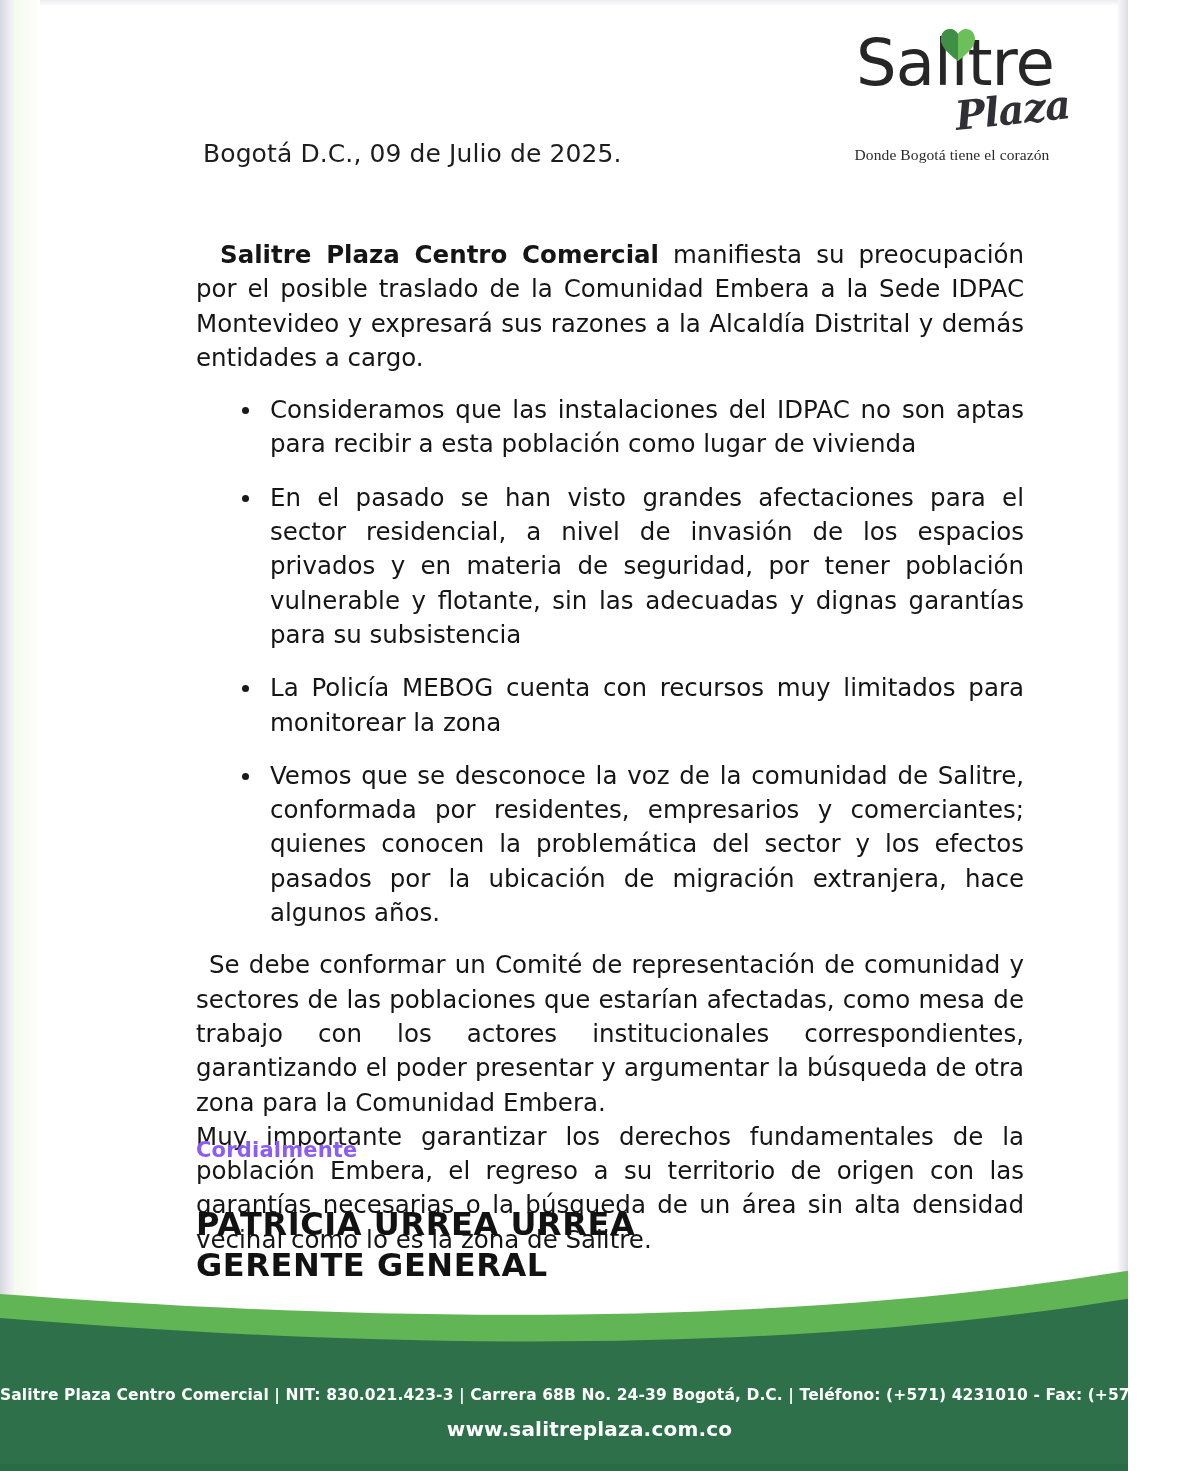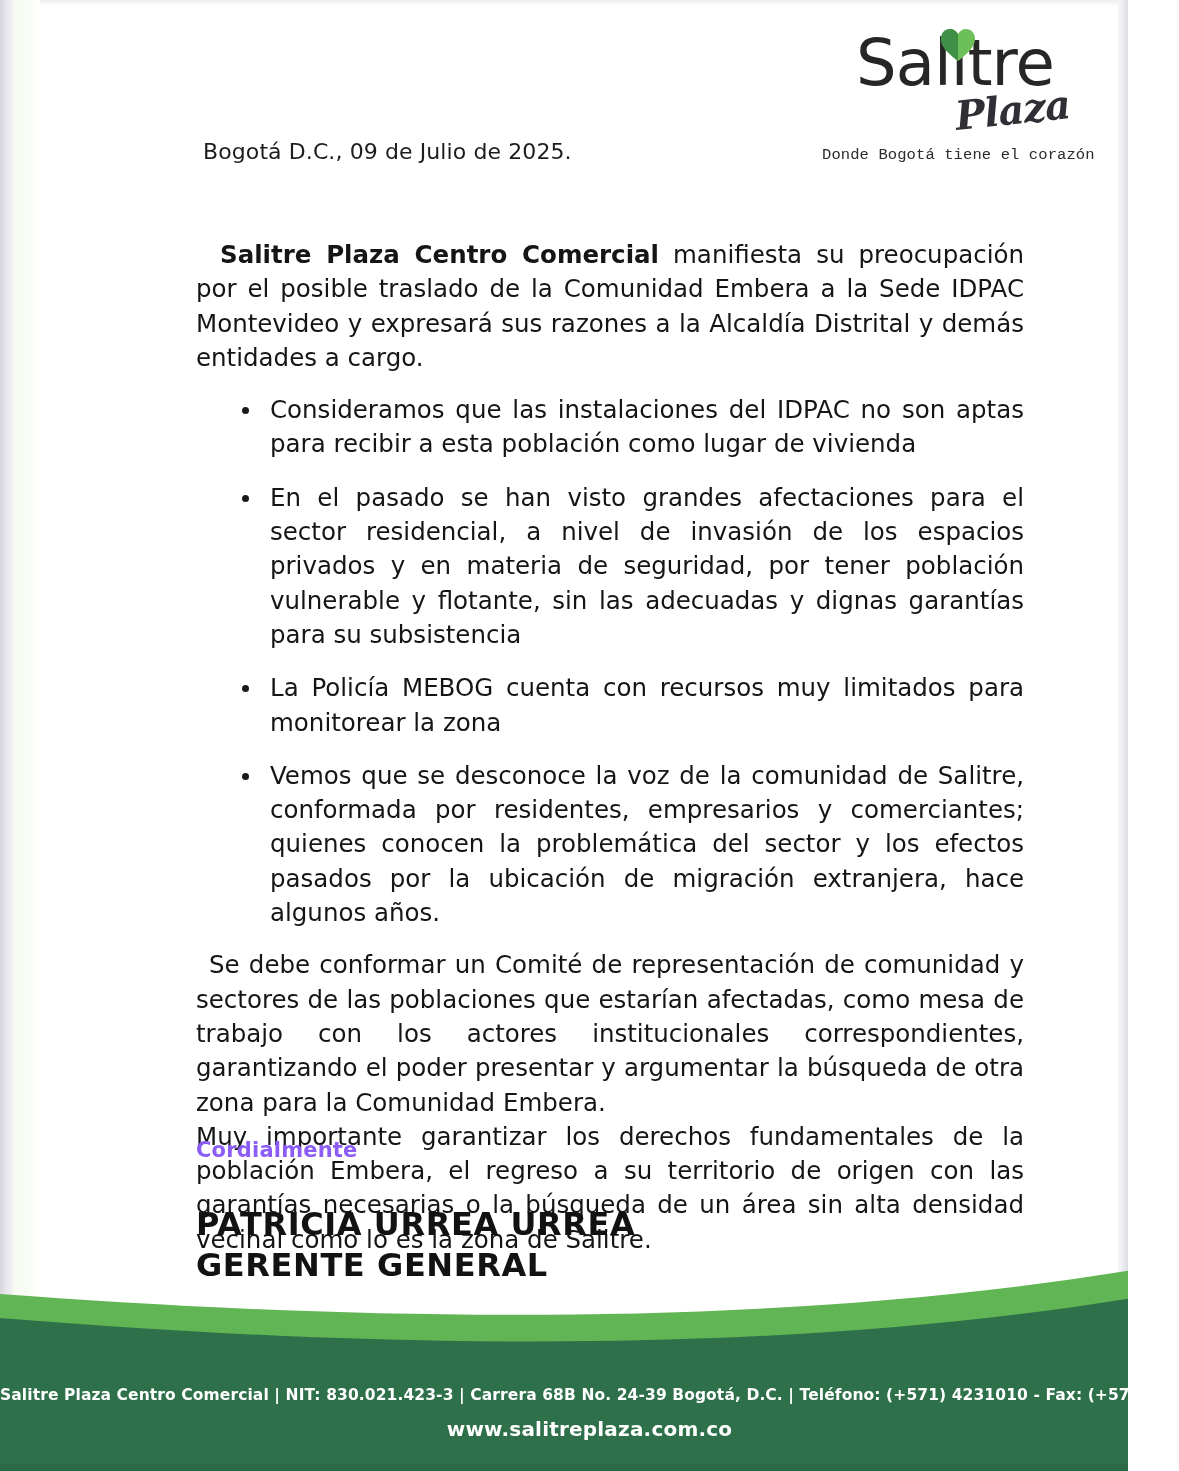--- a/index.html
+++ b/index.html
@@ -77,34 +77,34 @@
     font-family: "DejaVu Serif", serif;
     font-style: italic;
     font-weight: 700;
     font-size: 40px;
     color: #2f2f35;
     letter-spacing: -1px;
     z-index: 4;
     transform: rotate(-6deg);
   }
   .logo-tag {
-    font-family: Liberation Mono, monospace;
+    font-family: Liberation Serif, serif;
     font-size: 15.5px;
     color: #2b2b2b;
     margin-top: 14px;
     letter-spacing: 0.1px;
     white-space: nowrap;
   }
 
   
   .date-line {
     position: absolute;
     left: 203px;
     top: 139px;
-    font-size: 22px;
+    font-size: 25px;
     letter-spacing: 0.1px;
     color: #1d1d1d;
     font-family: "DejaVu Sans", sans-serif;
   }
 
   .content {
     position: absolute;
     left: 196px;
     top: 238px;
     width: 828px;

